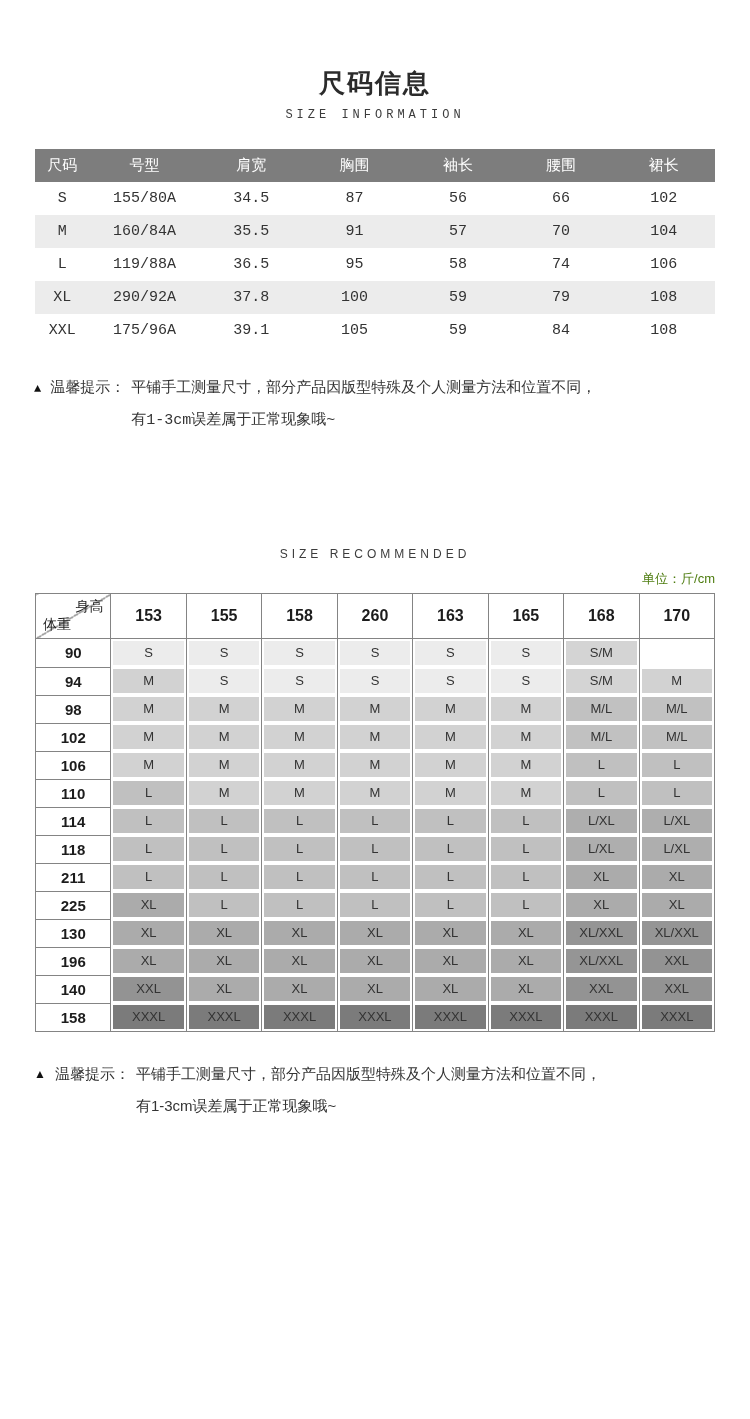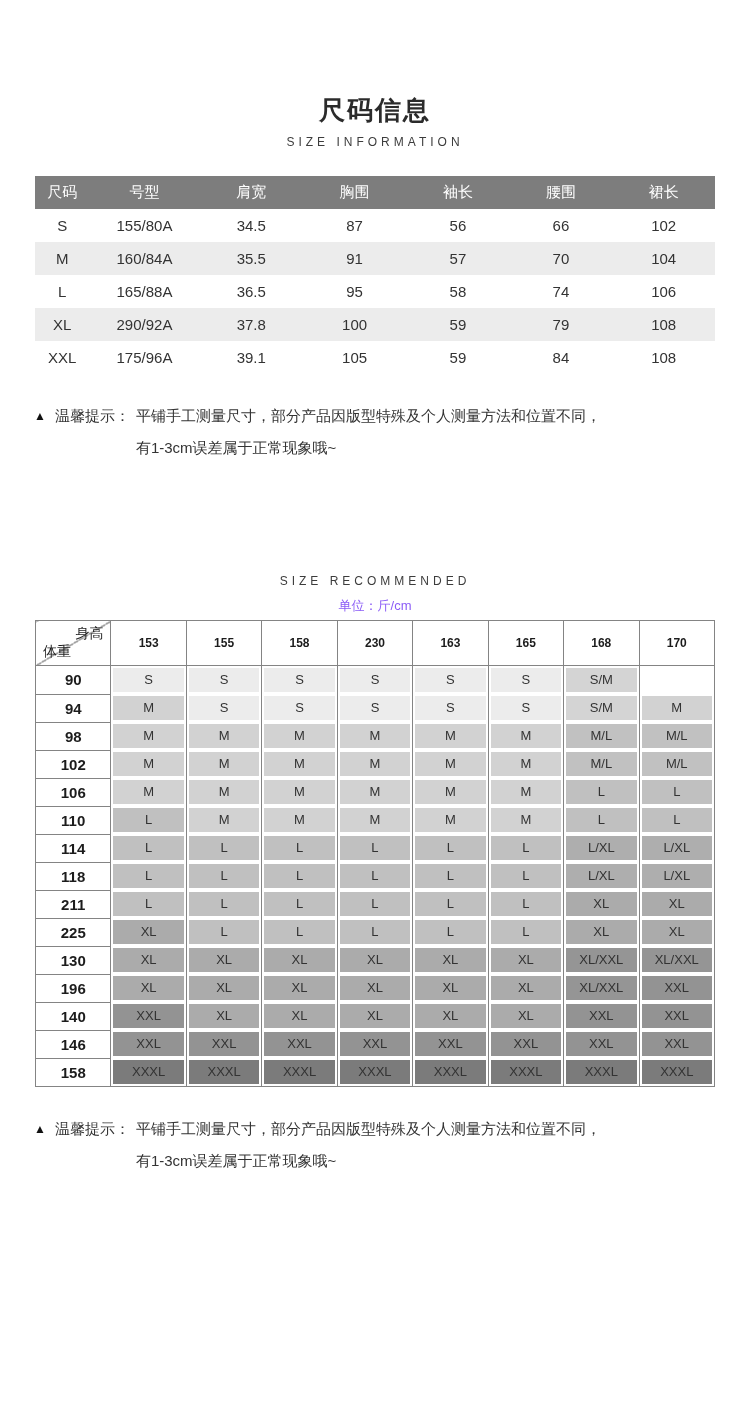--- a/index.html
+++ b/index.html
@@ -1,42 +1,42 @@
 <!DOCTYPE html>
 <html><head>
 <meta charset="utf-8">
 <style>
   * { margin:0; padding:0; box-sizing:border-box; }
   html,body { background:#fff; }
   body { font-family:"Liberation Sans","DejaVu Sans",sans-serif; color:#333; }
   .page { width:750px; height:1419px; margin:0 auto; background:#fff; overflow:hidden; position:relative; }
 
-  .sec1 { padding-top:93px; }
+  .sec1 { padding-top:66px;font-family:Liberation Mono, monospace; }
   .title { text-align:center; font-size:26px; font-weight:600; color:#2b2b2b; letter-spacing:2px; }
   .subtitle { text-align:center; font-size:12px; font-weight:500; letter-spacing:4px; color:#3c3c3c; margin-top:7px; }
 
   
   table.t1 { width:680px; margin:27px auto 0 auto; border-collapse:collapse; table-layout:fixed; }
   .t1 th { background:#7d7d7d; color:#fff; font-weight:400; font-size:15px; height:33px; text-align:center; }
   .t1 td { height:33px; text-align:center; font-size:15px; color:#333; background:#fff; }
   .t1 tbody tr:nth-child(even) td { background:#ececec; }
 
   
   .notice { display:flex; width:682px; margin:26px auto 0 auto; font-size:15px; line-height:32px; color:#333; align-items:flex-start; }
   .tri { font-size:12px; line-height:32px; color:#111; margin-right:9px; }
   .notice-label { white-space:nowrap; margin-right:6px; }
   .notice-lines { flex:1; }
 
   
   .sec2 { margin-top:110px; }
-  .unit { width:680px; margin:9px auto 5px auto; text-align:center; font-size:13px; color:#8b5cf6; }
+  .unit { width:680px; margin:9px auto 5px auto; text-align:right; font-size:13px; color:#4d7c0f; }
 
   
   table.t2 { width:680px; margin:0 auto; border-collapse:collapse; table-layout:fixed; }
-  .t2 th { border:1px solid #848484; background:#fff; height:45px; font-size:12px; font-weight:700; color:#1c1c1c; text-align:center; }
+  .t2 th { border:1px solid #848484; background:#fff; height:45px; font-size:16px; font-weight:700; color:#1c1c1c; text-align:center; }
   .t2 th.corner { position:relative; font-weight:500; font-size:14px;
       background-image:linear-gradient(to bottom right, transparent calc(50% - 0.6px), #848484 calc(50% - 0.6px), #848484 calc(50% + 0.6px), transparent calc(50% + 0.6px)); }
   .corner-tr { position:absolute; top:4px; right:7px; }
   .corner-bl { position:absolute; bottom:4px; left:7px; }
   .t2 td.w { border:1px solid #848484; background:#fff; height:28px; text-align:center; font-size:15px; font-weight:700; color:#1c1c1c; }
   .t2 td.c { border-left:1px solid #848484; border-right:1px solid #848484; border-top:none; border-bottom:none; background:#fff; height:28px; padding:2px; vertical-align:middle; }
   .t2 tr:last-child td { border-bottom:1px solid #848484; }
   .blk { height:24px; line-height:24px; text-align:center; font-size:13px; color:#333; }
 </style>
 </head>
@@ -83,21 +83,21 @@
             <td>M</td>
             <td>160/84A</td>
             <td>35.5</td>
             <td>91</td>
             <td>57</td>
             <td>70</td>
             <td>104</td>
           </tr>
           <tr>
             <td>L</td>
-            <td>165/88A</td>
+            <td>119/88A</td>
             <td>36.5</td>
             <td>95</td>
             <td>58</td>
             <td>74</td>
             <td>106</td>
           </tr>
           <tr>
             <td>XL</td>
             <td>290/92A</td>
             <td>37.8</td>
@@ -135,21 +135,21 @@
     <table class="t2">
       <thead>
           <tr>
             <th class="corner">
               <span class="corner-tr">身高</span>
               <span class="corner-bl">体重</span>
             </th>
             <th>153</th>
             <th>155</th>
             <th>158</th>
-            <th>230</th>
+            <th>260</th>
             <th>163</th>
             <th>165</th>
             <th>168</th>
             <th>170</th>
           </tr>
         </thead>
       <tbody>
           <tr>
             <td class="w">90</td>
             <td class="c">
@@ -484,47 +484,20 @@
               <div class="blk" style="background: rgb(171, 171, 171);">XL</div>
             </td>
             <td class="c">
               <div class="blk" style="background: rgb(171, 171, 171);">XL</div>
             </td>
             <td class="c">
               <div class="blk" style="background: rgb(171, 171, 171);">XL</div>
             </td>
             <td class="c">
               <div class="blk" style="background: rgb(171, 171, 171);">XL</div>
-            </td>
-            <td class="c">
-              <div class="blk" style="background: rgb(147, 147, 147);">XXL</div>
-            </td>
-            <td class="c">
-              <div class="blk" style="background: rgb(147, 147, 147);">XXL</div>
-            </td>
-          </tr>
-          <tr>
-            <td class="w">146</td>
-            <td class="c">
-              <div class="blk" style="background: rgb(147, 147, 147);">XXL</div>
-            </td>
-            <td class="c">
-              <div class="blk" style="background: rgb(147, 147, 147);">XXL</div>
-            </td>
-            <td class="c">
-              <div class="blk" style="background: rgb(147, 147, 147);">XXL</div>
-            </td>
-            <td class="c">
-              <div class="blk" style="background: rgb(147, 147, 147);">XXL</div>
-            </td>
-            <td class="c">
-              <div class="blk" style="background: rgb(147, 147, 147);">XXL</div>
-            </td>
-            <td class="c">
-              <div class="blk" style="background: rgb(147, 147, 147);">XXL</div>
             </td>
             <td class="c">
               <div class="blk" style="background: rgb(147, 147, 147);">XXL</div>
             </td>
             <td class="c">
               <div class="blk" style="background: rgb(147, 147, 147);">XXL</div>
             </td>
           </tr>
           <tr>
             <td class="w">158</td>

